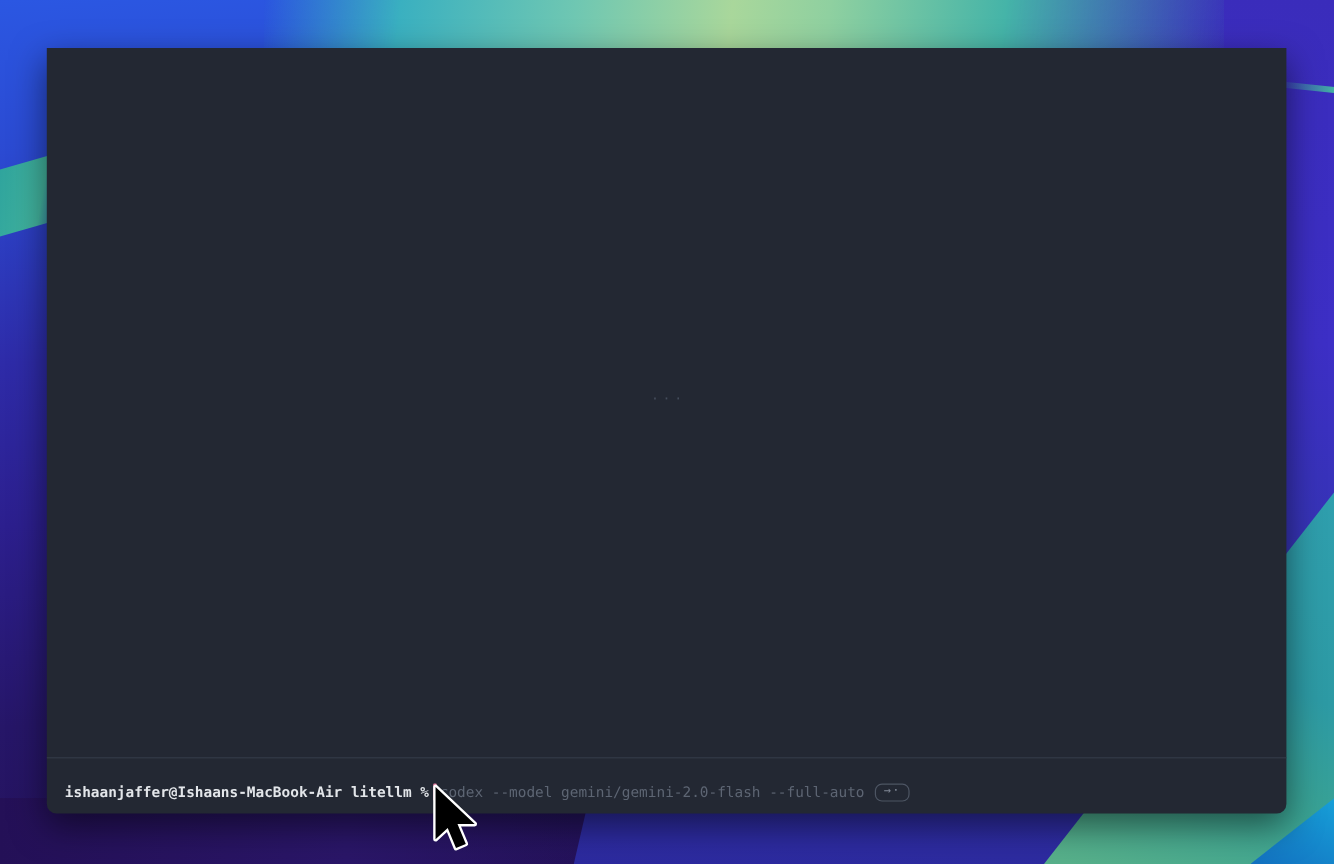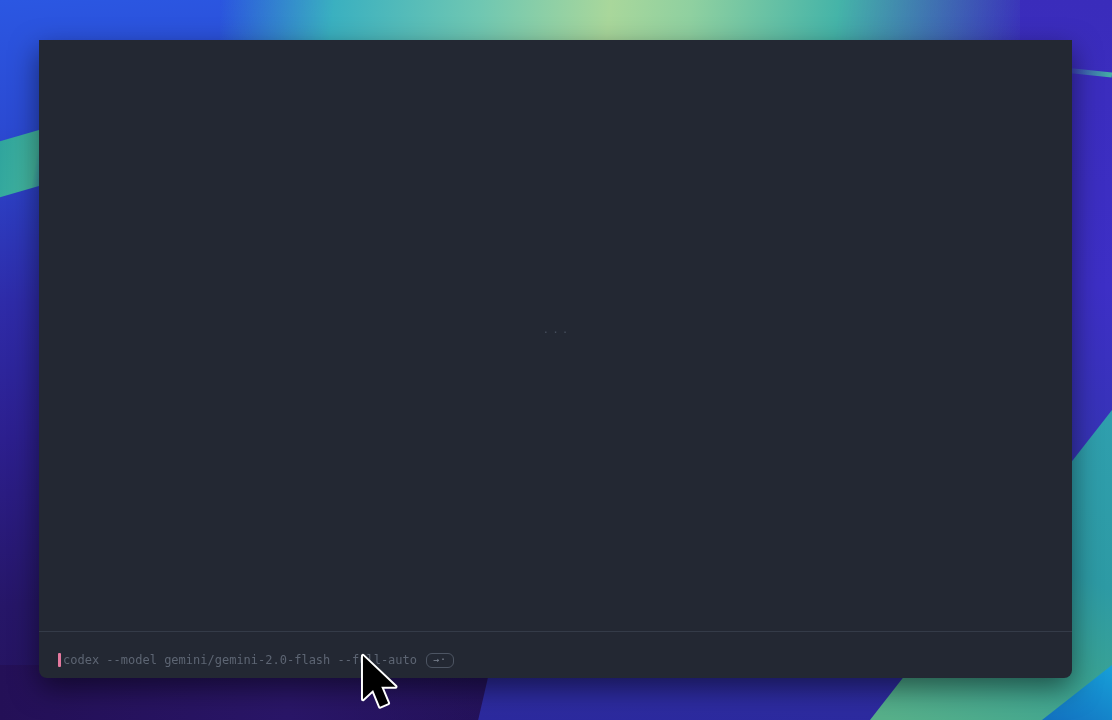--- a/index.html
+++ b/index.html
@@ -111,20 +111,21 @@
 
   <div class="terminal-window">
 
     <div class="terminal-body">
       <span class="loading-dots">···</span>
     </div>
 
     <div class="terminal-divider"></div>
 
     <div class="prompt-row">
+      <span class="prompt-text">ishaanjaffer@Ishaans-MacBook-Air litellm %</span>
       <span class="text-cursor"></span>
       <span class="suggestion-text">codex --model gemini/gemini-2.0-flash --full-auto</span>
       <span class="hint-badge">→·</span>
     </div>
   </div>
 
   <svg class="mouse-pointer" viewBox="0 0 17 24" xmlns="http://www.w3.org/2000/svg">
     <polygon points="1.2,1 1.2,18.6 5.3,14.8 8.1,21.6 11.4,20.2 8.6,13.5 14.4,13.5" fill="#000000" stroke="#ffffff" stroke-width="1.6" stroke-linejoin="round" paint-order="stroke"></polygon>
   </svg>
 

